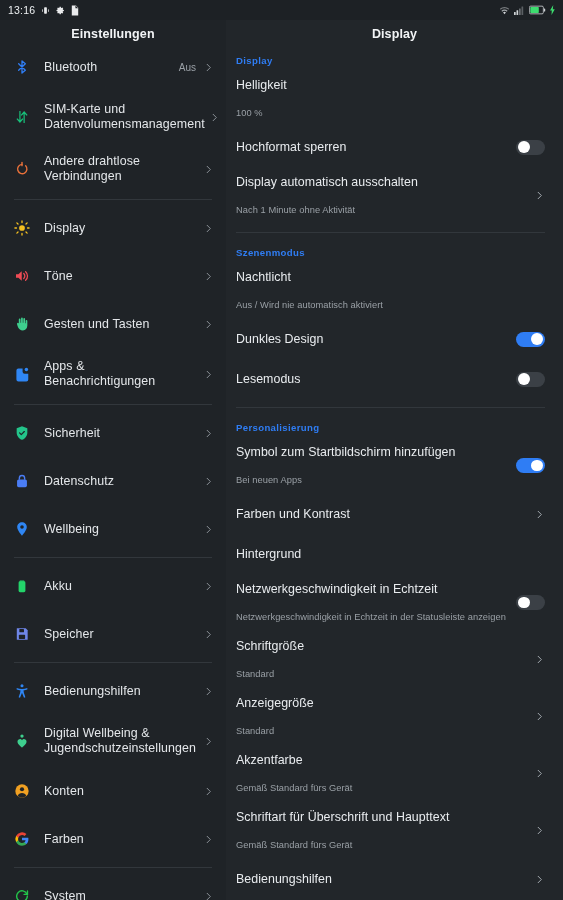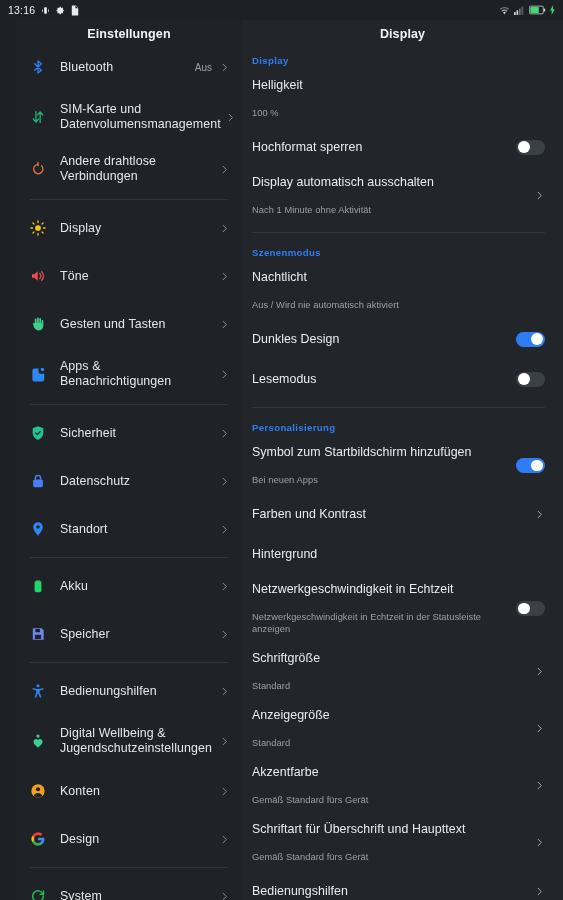--- a/index.html
+++ b/index.html
@@ -16,21 +16,21 @@
     position:absolute; top:0; left:0; right:0; height:20px;
     display:flex; align-items:center; padding:0 8px;
     background:#1d2125; color:#e9eaec; font-size:10.5px; letter-spacing:.2px;
   }
   .sb-left{ display:flex; align-items:center; gap:5px; }
   .sb-right{ margin-left:auto; display:flex; align-items:center; gap:4px; }
   .sb-clock{ font-size:10.5px; color:#eceff1; }
   .ic{ display:inline-block; line-height:0; }
 
   
-  .panes{ position:absolute; top:20px; left:0; right:0; bottom:0; display:flex;padding-left:16px; }
+  .panes{ position:absolute; top:20px; left:0; right:0; bottom:0; display:flex; }
   .pane-left{ width:226px; background:#1f2327; position:relative; overflow:hidden; }
   .pane-right{ flex:1; background:#22262a; position:relative; overflow:hidden; }
 
   .pane-title{
     text-align:center; color:#f2f4f6; font-size:12.5px; font-weight:bold;
     padding-top:7px; letter-spacing:.1px;
   }
   .pane-right .pane-title{ padding-top:7px; }
 
   
@@ -273,21 +273,21 @@
               </svg>
             </span>
           </div>
           <div class="side-row">
             <span class="side-ico">
               <svg width="16" height="16" viewBox="0 0 24 24" fill="#2f86f4">
                 <path d="M12 1.9c-4 0-7.2 3.2-7.2 7.2 0 5.4 7.2 13 7.2 13s7.2-7.6 7.2-13c0-4-3.2-7.2-7.2-7.2z"></path>
                 <circle cx="12" cy="9.1" r="2.7" fill="#1f2327"></circle>
               </svg>
             </span>
-            <span class="side-label">Standort</span>
+            <span class="side-label">Wellbeing</span>
             <span class="chev" style="color:#8e949a">
               <svg width="11" height="11" viewBox="0 0 24 24" fill="none" stroke="currentColor" stroke-width="2.1" stroke-linecap="round" stroke-linejoin="round">
                 <path d="M9 5l7 7-7 7"></path>
               </svg>
             </span>
           </div>
           <div class="side-sep"></div>
           <div class="side-row">
             <span class="side-ico">
               <svg width="16" height="16" viewBox="0 0 24 24" fill="#23d46a">
@@ -363,21 +363,21 @@
           </div>
           <div class="side-row">
             <span class="side-ico">
               <svg width="16" height="16" viewBox="0 0 24 24">
                 <path d="M21.6 12.2c0-.7-.06-1.4-.18-2.05H12v3.9h5.4a4.6 4.6 0 01-2 3v2.5h3.2c1.9-1.75 3-4.3 3-7.35z" fill="#4285f4"></path>
                 <path d="M12 22c2.7 0 5-.9 6.6-2.45l-3.2-2.5a6 6 0 01-9-3.15H3.1v2.6A10 10 0 0012 22z" fill="#34a853"></path>
                 <path d="M6.4 13.9a6 6 0 010-3.8V7.5H3.1a10 10 0 000 9z" fill="#fbbc05"></path>
                 <path d="M12 5.95c1.47 0 2.8.5 3.84 1.5l2.86-2.86A10 10 0 003.1 7.5l3.3 2.6A6 6 0 0112 5.95z" fill="#ea4335"></path>
               </svg>
             </span>
-            <span class="side-label">Design</span>
+            <span class="side-label">Farben</span>
             <span class="chev" style="color:#8e949a">
               <svg width="11" height="11" viewBox="0 0 24 24" fill="none" stroke="currentColor" stroke-width="2.1" stroke-linecap="round" stroke-linejoin="round">
                 <path d="M9 5l7 7-7 7"></path>
               </svg>
             </span>
           </div>
           <div class="side-sep"></div>
           <div class="side-row">
             <span class="side-ico">
               <svg width="16" height="16" viewBox="0 0 24 24" fill="none" stroke="#23c44a" stroke-width="2.1" stroke-linecap="round">

